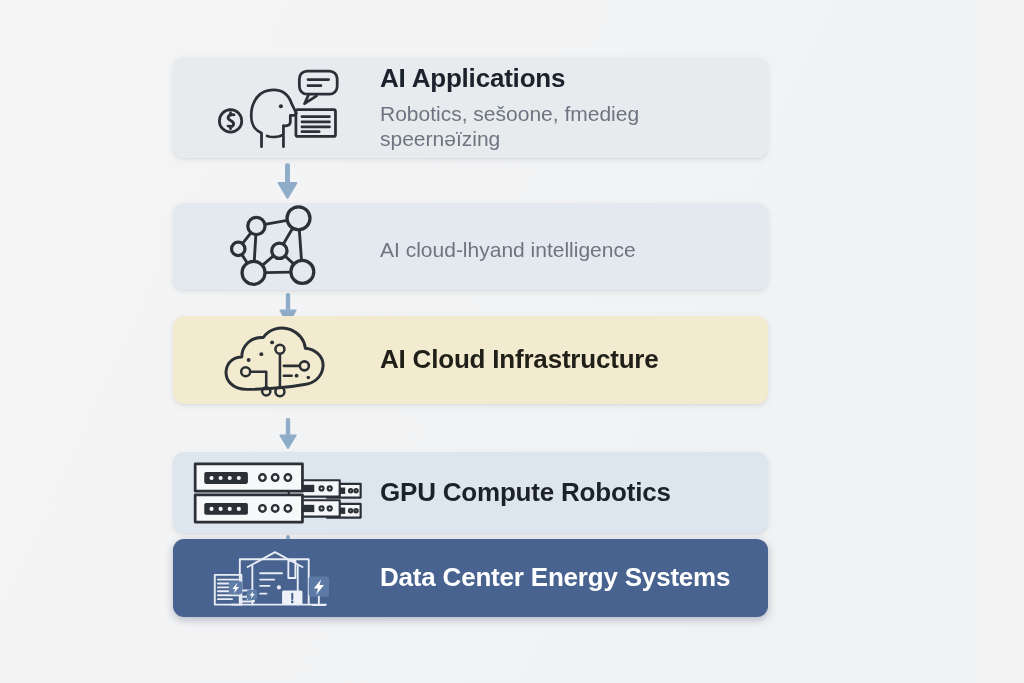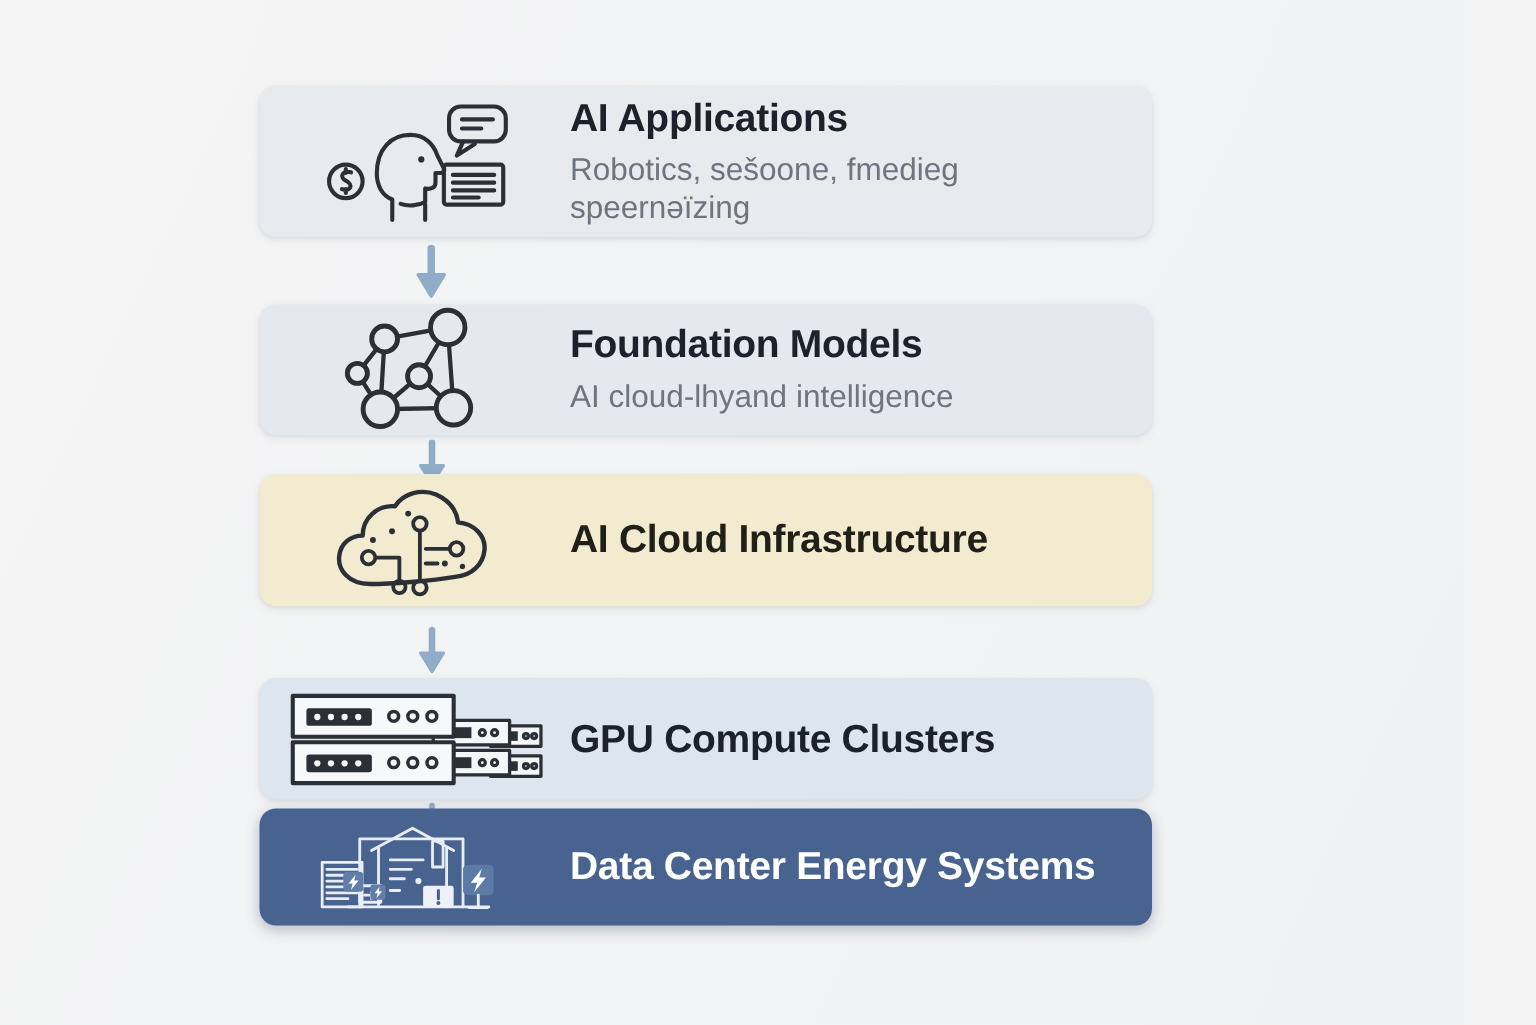--- a/index.html
+++ b/index.html
@@ -111,21 +111,20 @@
           <circle cx="34" cy="24" r="9"></circle>
           <circle cx="78" cy="16" r="12"></circle>
           <circle cx="15" cy="48" r="7"></circle>
           <circle cx="58" cy="50" r="8"></circle>
           <circle cx="31" cy="73" r="12"></circle>
           <circle cx="82" cy="72" r="12"></circle>
         </g>
       </svg>
     </div>
     <div class="text-wrap">
-      <h2 class="layer-title">Foundation Models</h2>
       <p class="layer-subtitle" style="color: rgb(110, 117, 128);">AI cloud-lhyand intelligence</p>
     </div>
   </section>
 
   <div class="arrow arrow-2" style="color: rgb(143, 173, 200);">
     <svg width="26" height="31" viewBox="0 0 26 34">
       <rect x="10.6" y="0" width="4.8" height="21" rx="2" fill="currentColor"></rect>
       <polygon points="4.5,19 13,33 21.5,19" fill="currentColor" stroke="currentColor" stroke-width="2" stroke-linejoin="round"></polygon>
     </svg>
   </div>
@@ -212,21 +211,21 @@
             <circle cx="43" cy="61.5" r="2.3"></circle>
               <circle cx="53" cy="61.5" r="2.3"></circle>
           </g>
           <circle cx="79" cy="61" r="3.6" stroke-width="2.6"></circle>
           <circle cx="93" cy="61" r="3.6" stroke-width="2.6"></circle>
           <circle cx="107" cy="61" r="3.6" stroke-width="2.6"></circle>
         </g>
       </svg>
     </div>
     <div class="text-wrap">
-      <h2 class="layer-title">GPU Compute Clusters</h2>
+      <h2 class="layer-title">GPU Compute Robotics</h2>
 
     </div>
   </section>
 
   <div class="arrow arrow-4" style="color: rgb(143, 173, 200);">
     <svg width="24" height="26" viewBox="0 0 26 34">
       <rect x="10.6" y="0" width="4.8" height="21" rx="2" fill="currentColor"></rect>
       <polygon points="4.5,19 13,33 21.5,19" fill="currentColor" stroke="currentColor" stroke-width="2" stroke-linejoin="round"></polygon>
     </svg>
   </div>

